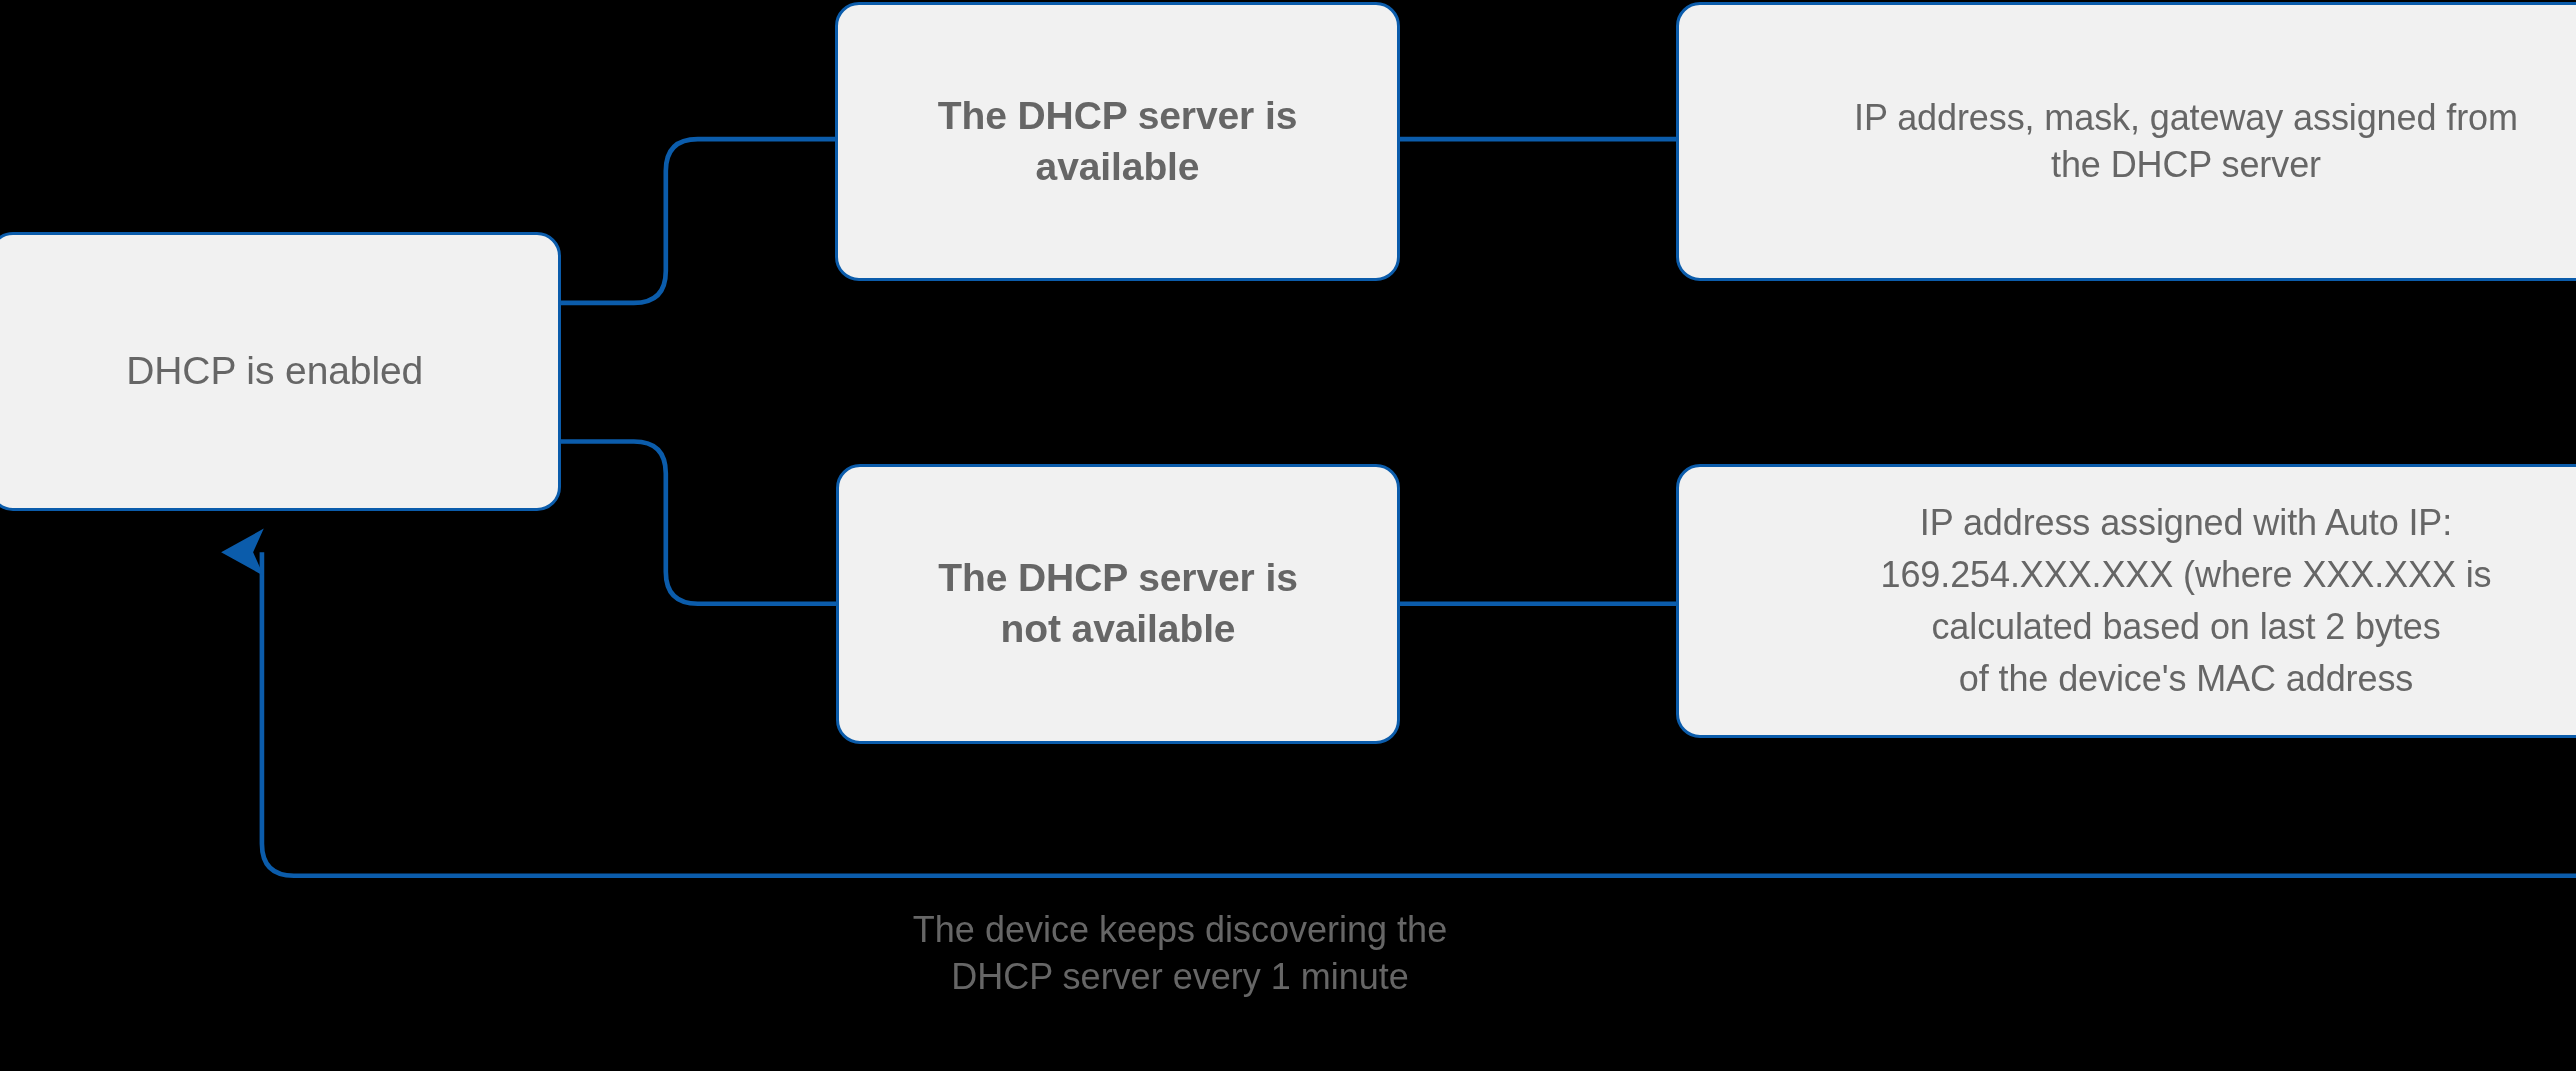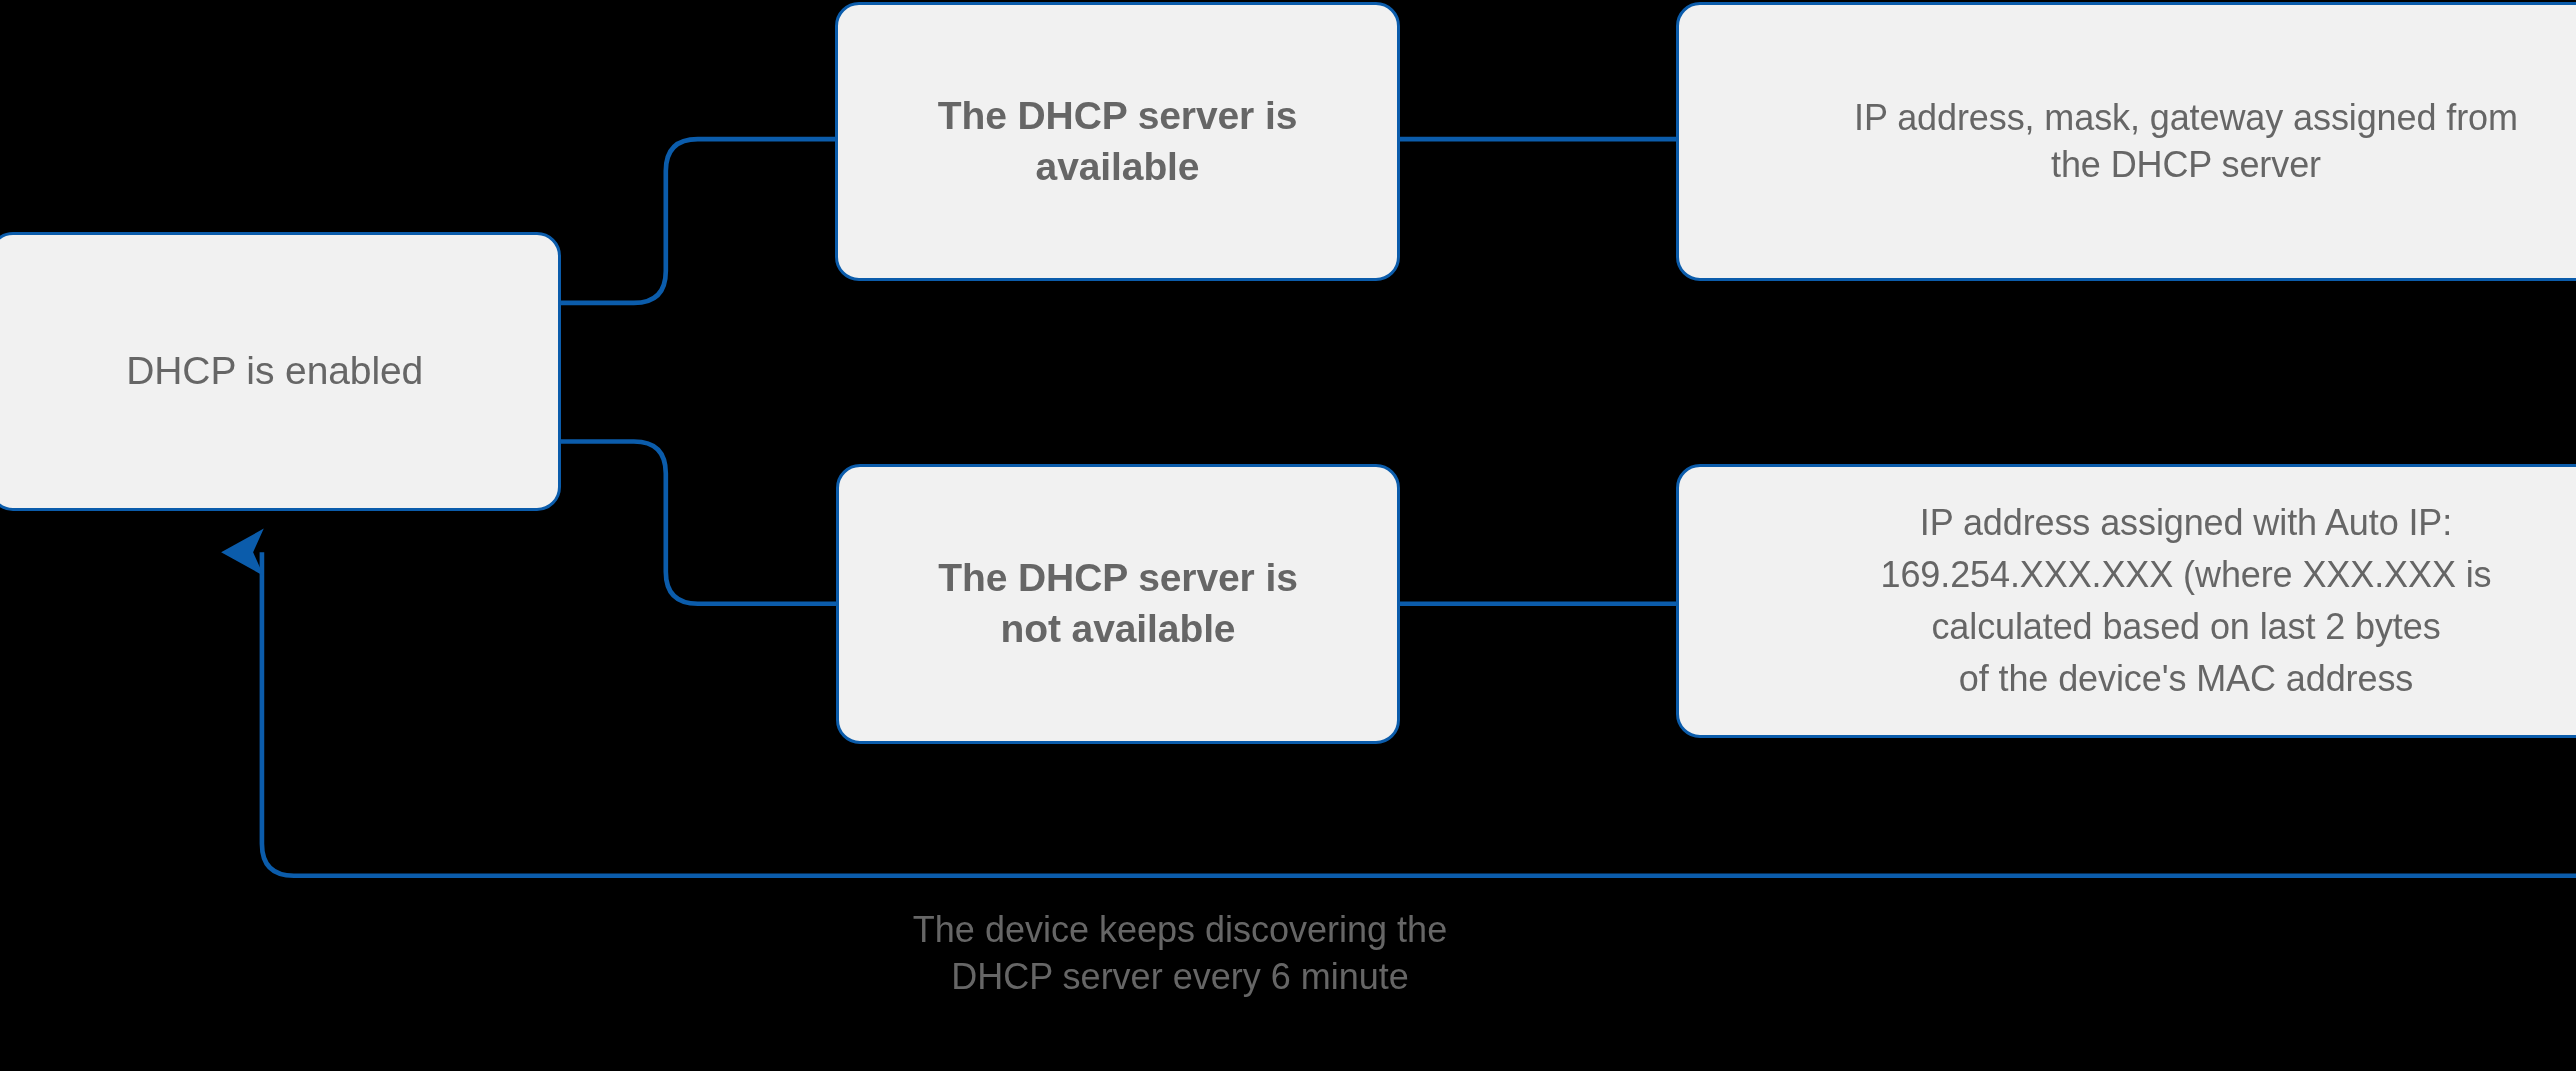--- a/index.html
+++ b/index.html
@@ -133,16 +133,16 @@
   </div>
 
   <div class="node" id="node-assigned-autoip">
     <span class="node-label">IP address assigned with Auto IP:
 169.254.XXX.XXX (where XXX.XXX is
 calculated based on last 2 bytes
 of the device's MAC address</span>
   </div>
 
   <div id="loop-caption">The device keeps discovering the
-DHCP server every 6 minute</div>
+DHCP server every 1 minute</div>
 
 </div>
 
 
 </body></html>

